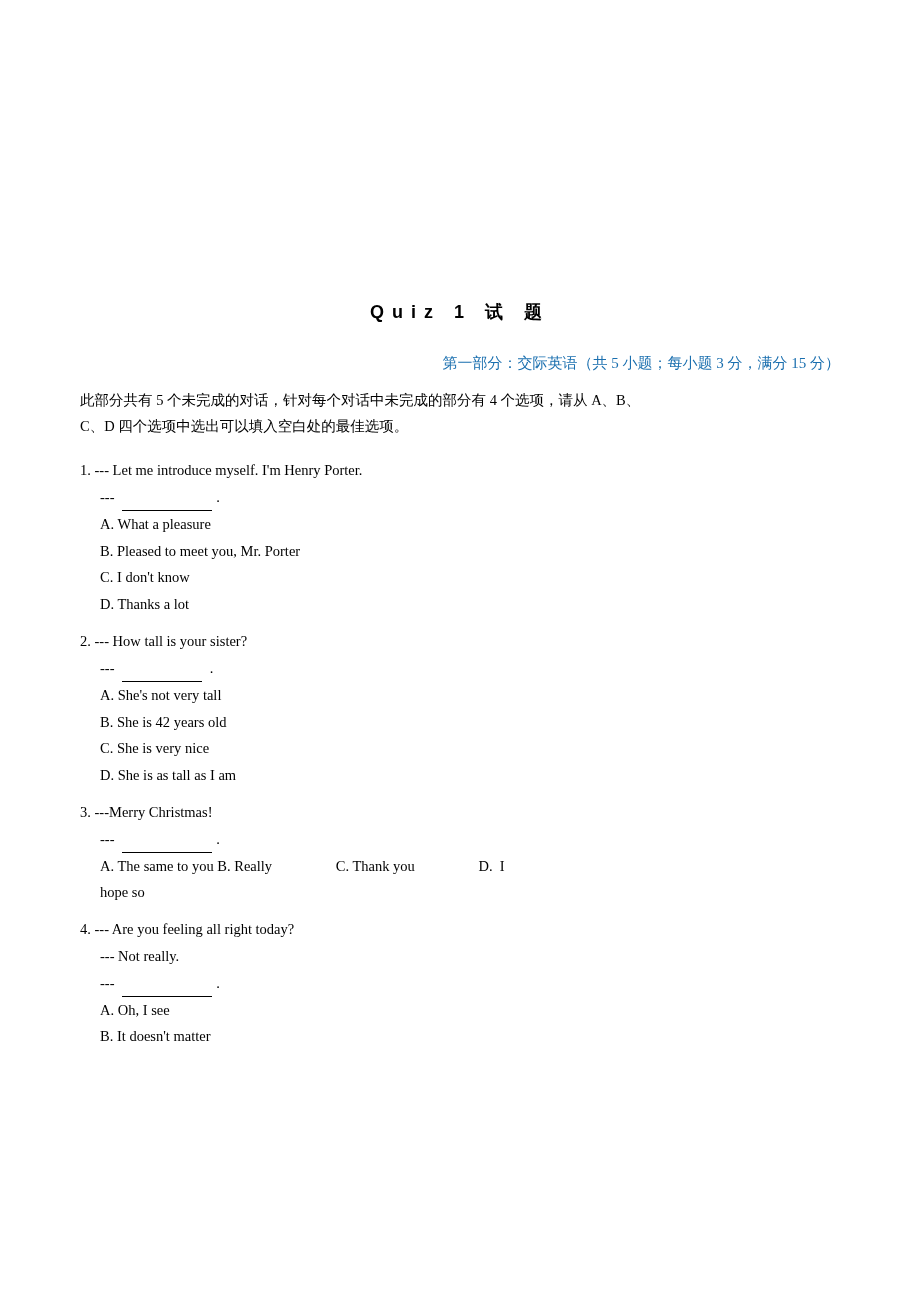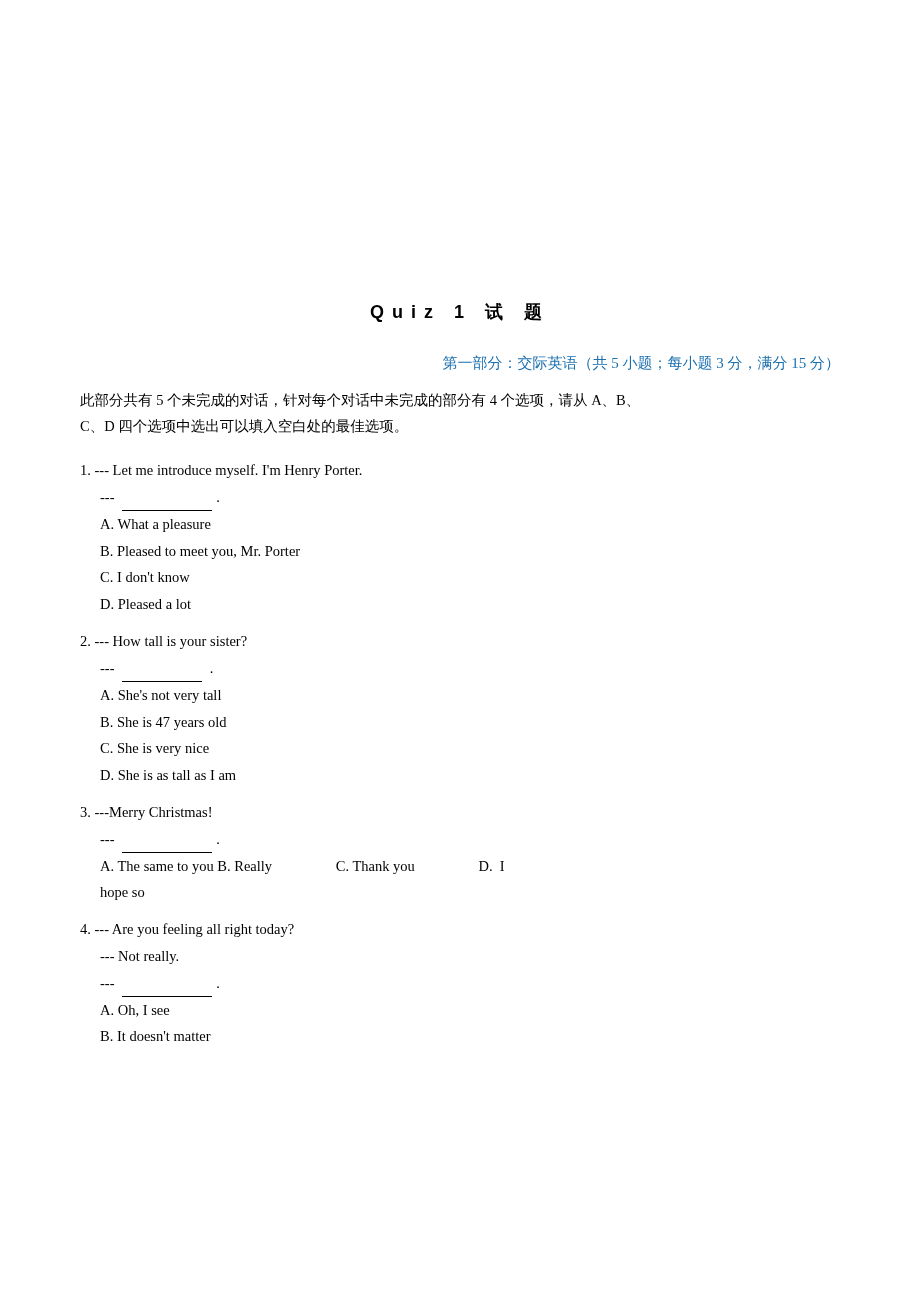--- a/index.html
+++ b/index.html
@@ -90,31 +90,31 @@
 <div class="question-block">
   <span>1. </span>
   <span>--- Let me introduce myself. I'm Henry Porter.</span><br>
   <span class="q-stem">--- <span class="blank"></span>.</span><br>
   <div class="options-row">
     <div class="option-left">A. What a pleasure</div>
     <div class="option-right">B. Pleased to meet you, Mr. Porter</div>
   </div>
   <div class="options-row">
     <div class="option-left">C. I don't know</div>
-    <div class="option-right">D. Pleased a lot</div>
+    <div class="option-right">D. Thanks a lot</div>
   </div>
 </div>
 
 <div class="question-block">
   <span>2. </span>
   <span>--- How tall is your sister?</span><br>
   <span class="q-stem">--- <span class="blank-short"></span> .</span><br>
   <div class="options-row">
     <div class="option-left">A. She's not very tall</div>
-    <div class="option-right">B. She is 47 years old</div>
+    <div class="option-right">B. She is 42 years old</div>
   </div>
   <div class="options-row">
     <div class="option-left">C. She is very nice</div>
     <div class="option-right">D. She is as tall as I am</div>
   </div>
 </div>
 
 <div class="question-block">
   <span>3. </span>
   <span>---Merry Christmas!</span><br>

